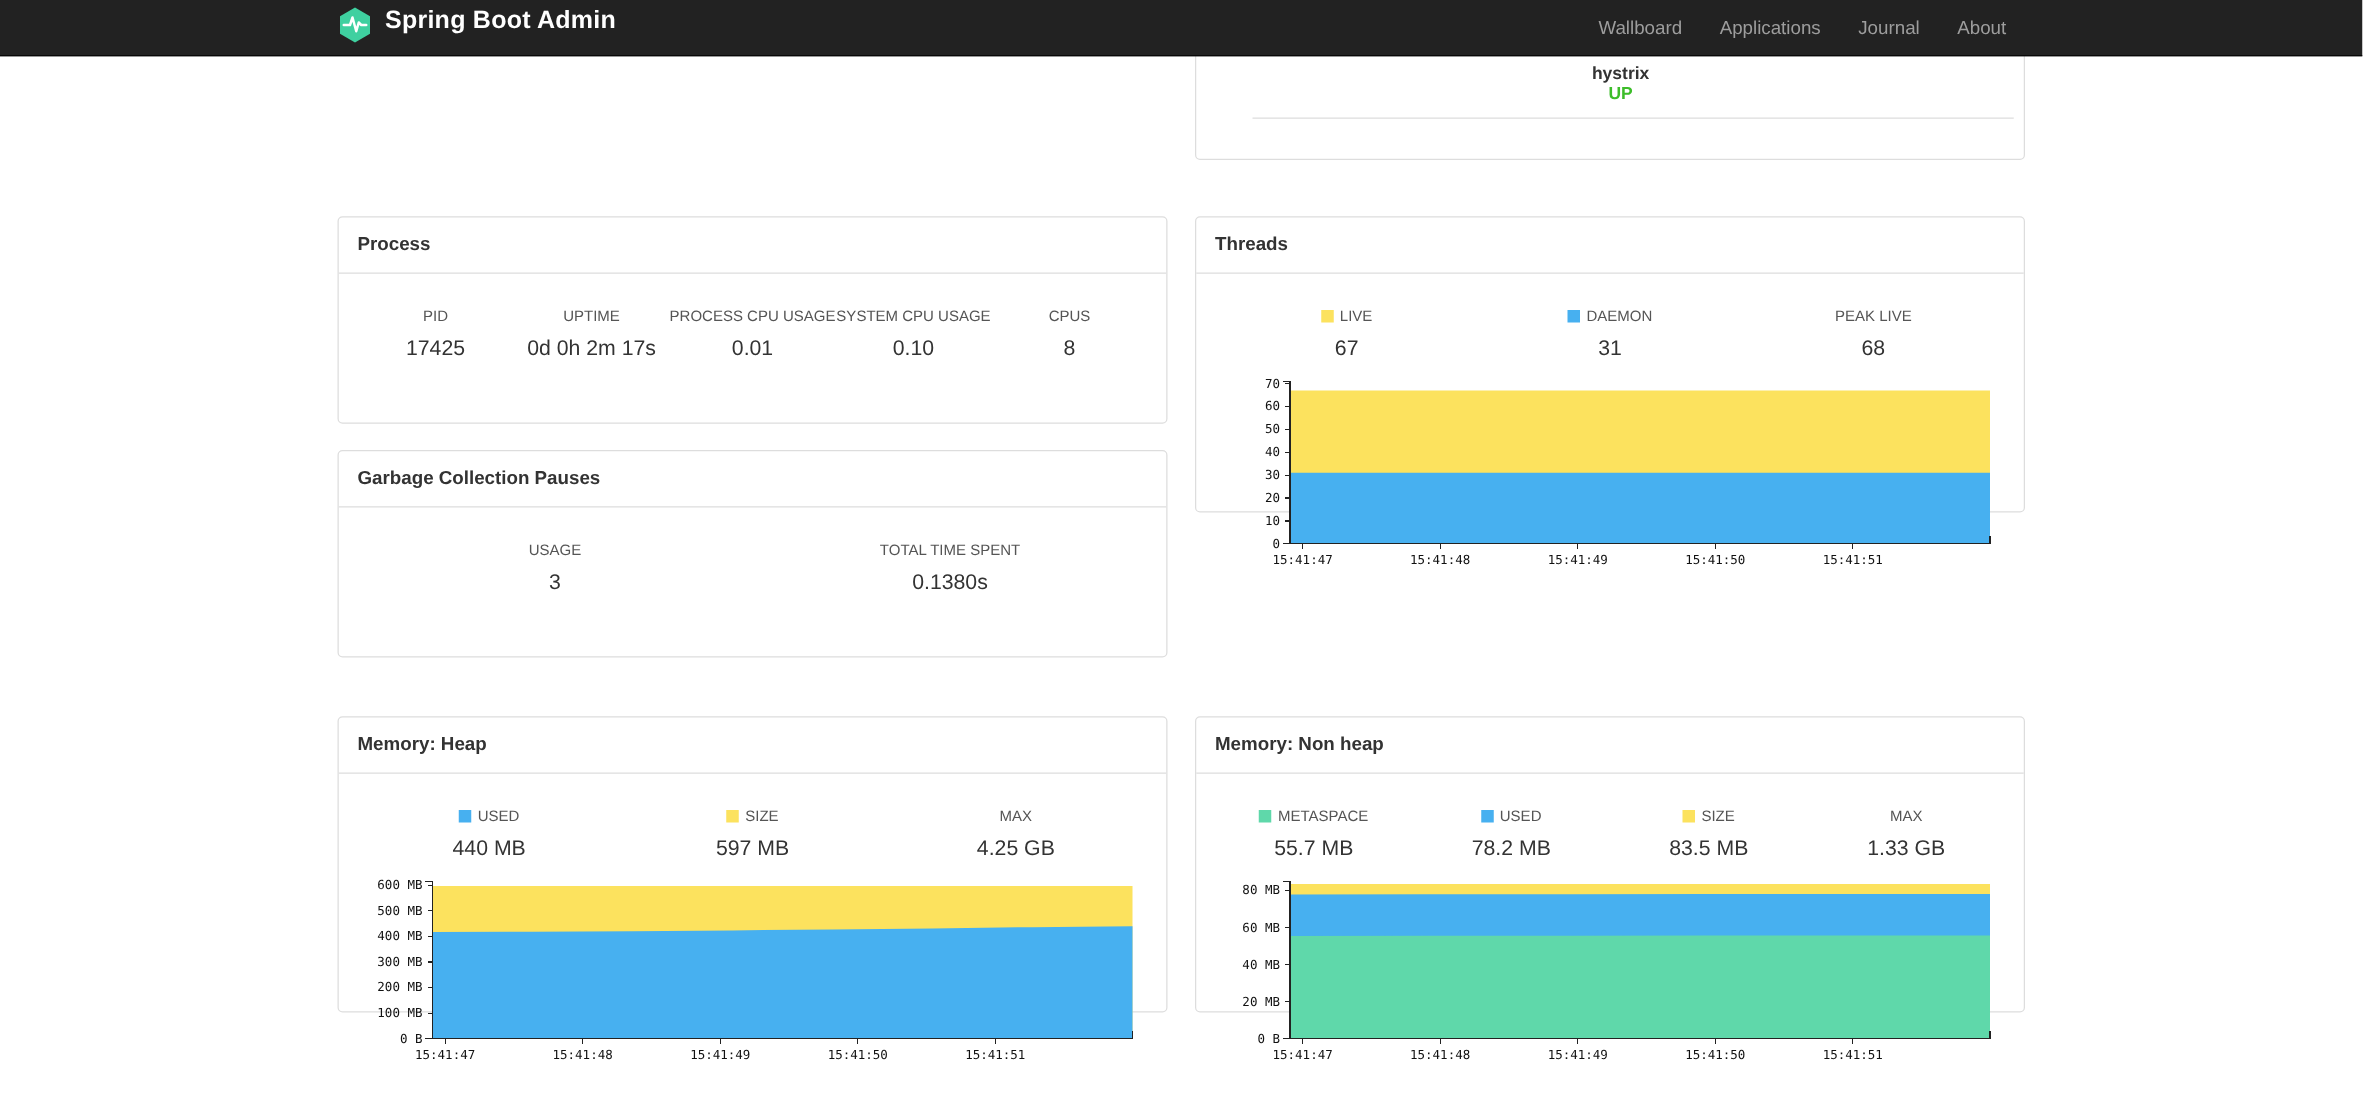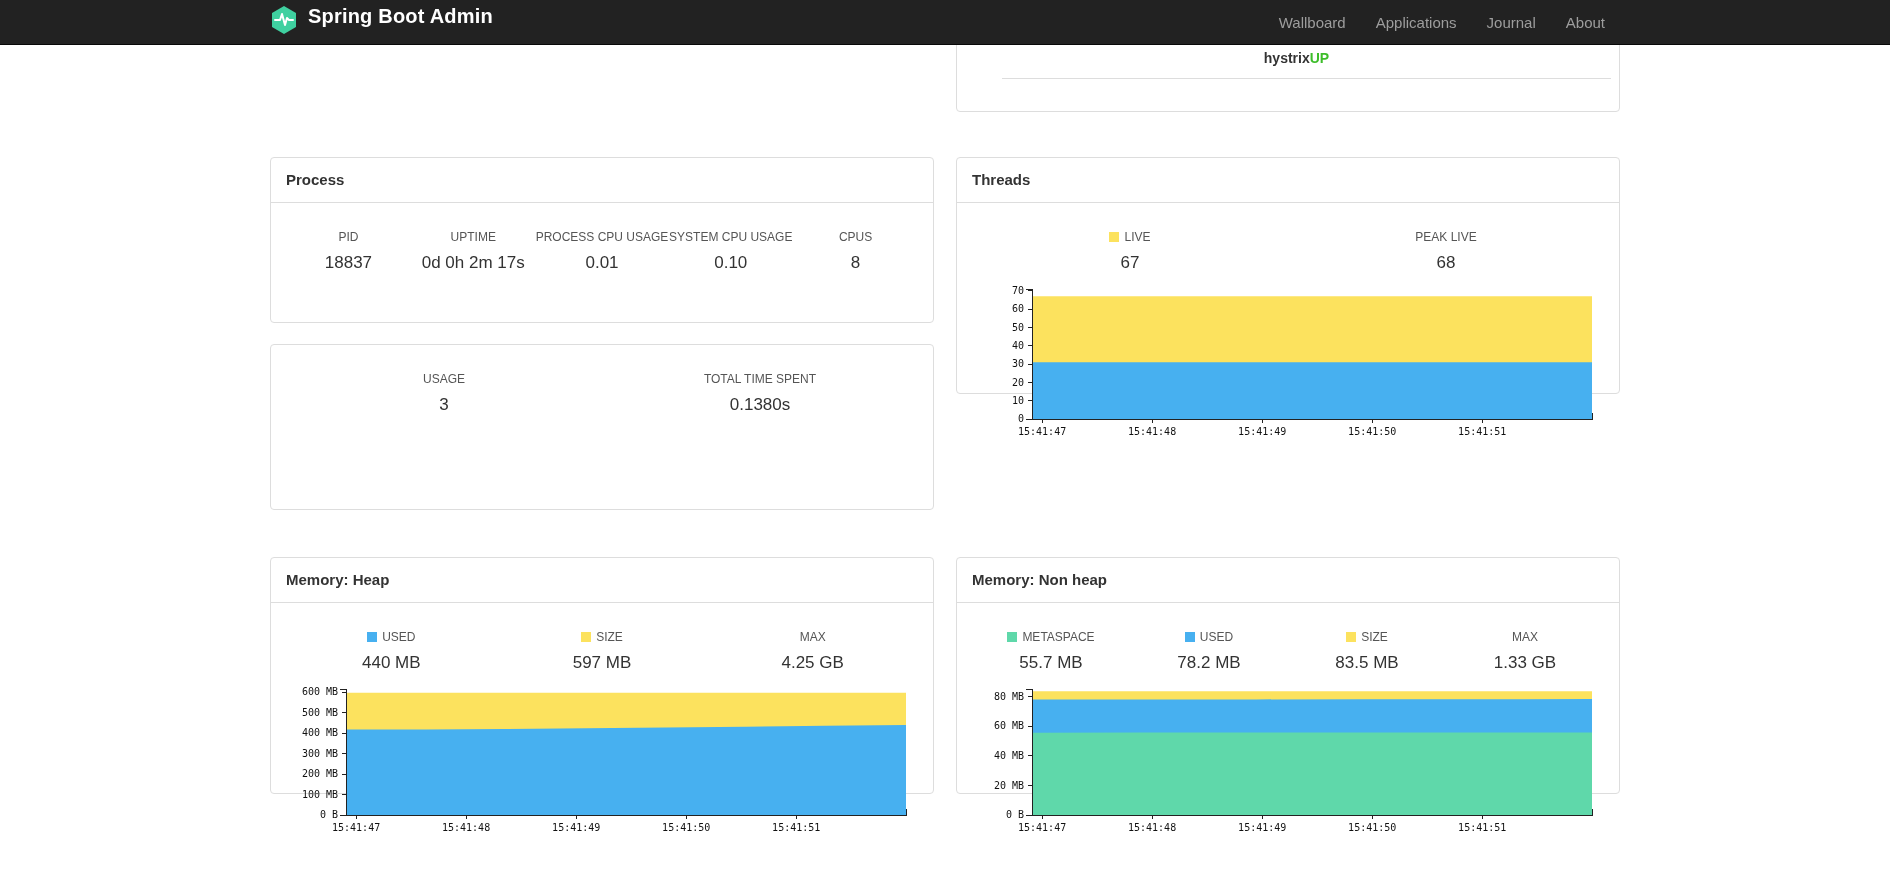--- a/index.html
+++ b/index.html
@@ -44,20 +44,21 @@
   .panel-sm { height: 166px; }
   .panel-lg { height: 237px; }
   .panel-heading { padding: 13px 15px; border-bottom: 1px solid #ddd; }
   .panel-title { font-size: 15px; font-weight: 700; color: #333; }
 
   
   .health-panel { margin-top: -28px; }
   .health-row {
     display: flex; justify-content: center; align-items: center;
     padding: 32px 35px 12px 52px;
+    flex-direction: column;
   }
   .health-name { font-weight: 700; font-size: 14px; color: #333; }
   .health-status { font-weight: 700; font-size: 14px; }
   .health-divider { border-top: 1px solid #ddd; margin: 0 8px 0 45px; }
   .health-spacer { height: 32px; }
 
   
   .stats-row { display: flex; padding: 27px 15px 0; justify-content: center; }
   .metric { flex: 1; text-align: center; }
   .metric-label { font-size: 12px; color: #555; white-space: nowrap; }
@@ -118,21 +119,21 @@
 
   <div class="columns main-section">
     <div class="col">
       <section class="panel panel-sm">
         <div class="panel-heading">
           <span class="panel-title">Process</span>
         </div>
         <div class="stats-row">
             <div class="metric">
               <div class="metric-label"><span>PID</span></div>
-              <div class="metric-value">18837</div>
+              <div class="metric-value">17425</div>
             </div>
             <div class="metric">
               <div class="metric-label"><span>UPTIME</span></div>
               <div class="metric-value">0d 0h 2m 17s</div>
             </div>
             <div class="metric">
               <div class="metric-label"><span>PROCESS CPU USAGE</span></div>
               <div class="metric-value">0.01</div>
             </div>
             <div class="metric">
@@ -140,20 +141,23 @@
               <div class="metric-value">0.10</div>
             </div>
             <div class="metric">
               <div class="metric-label"><span>CPUS</span></div>
               <div class="metric-value">8</div>
             </div>
           </div>
       </section>
 
       <section class="panel panel-sm">
+        <div class="panel-heading">
+          <span class="panel-title">Garbage Collection Pauses</span>
+        </div>
         <div class="stats-row">
             <div class="metric">
               <div class="metric-label"><span>USAGE</span></div>
               <div class="metric-value">3</div>
             </div>
             <div class="metric">
               <div class="metric-label"><span>TOTAL TIME SPENT</span></div>
               <div class="metric-value">0.1380s</div>
             </div>
           </div>
@@ -162,20 +166,24 @@
 
     <div class="col">
       <section class="panel panel-lg">
         <div class="panel-heading">
           <span class="panel-title">Threads</span>
         </div>
         <div class="stats-row">
             <div class="metric">
               <div class="metric-label"><span class="swatch" style="background: rgb(252, 226, 94);"></span><span>LIVE</span></div>
               <div class="metric-value">67</div>
+            </div>
+            <div class="metric">
+              <div class="metric-label"><span class="swatch" style="background: rgb(71, 176, 240);"></span><span>DAEMON</span></div>
+              <div class="metric-value">31</div>
             </div>
             <div class="metric">
               <div class="metric-label"><span>PEAK LIVE</span></div>
               <div class="metric-value">68</div>
             </div>
           </div>
         <div class="chart"><svg width="632" height="162">
               <g transform="translate(60,6)">
                 <path d="M0 130 L0.0 7.3 L112.0 7.3 L224.0 7.3 L336.0 7.3 L448.0 7.3 L560.0 7.3 L560 130 Z" fill="#fce25e"></path>
                 <path d="M0 130 L0.0 73.2 L112.0 73.2 L224.0 73.2 L336.0 73.2 L448.0 73.2 L560.0 73.2 L560 130 Z" fill="#47b0f0"></path>

